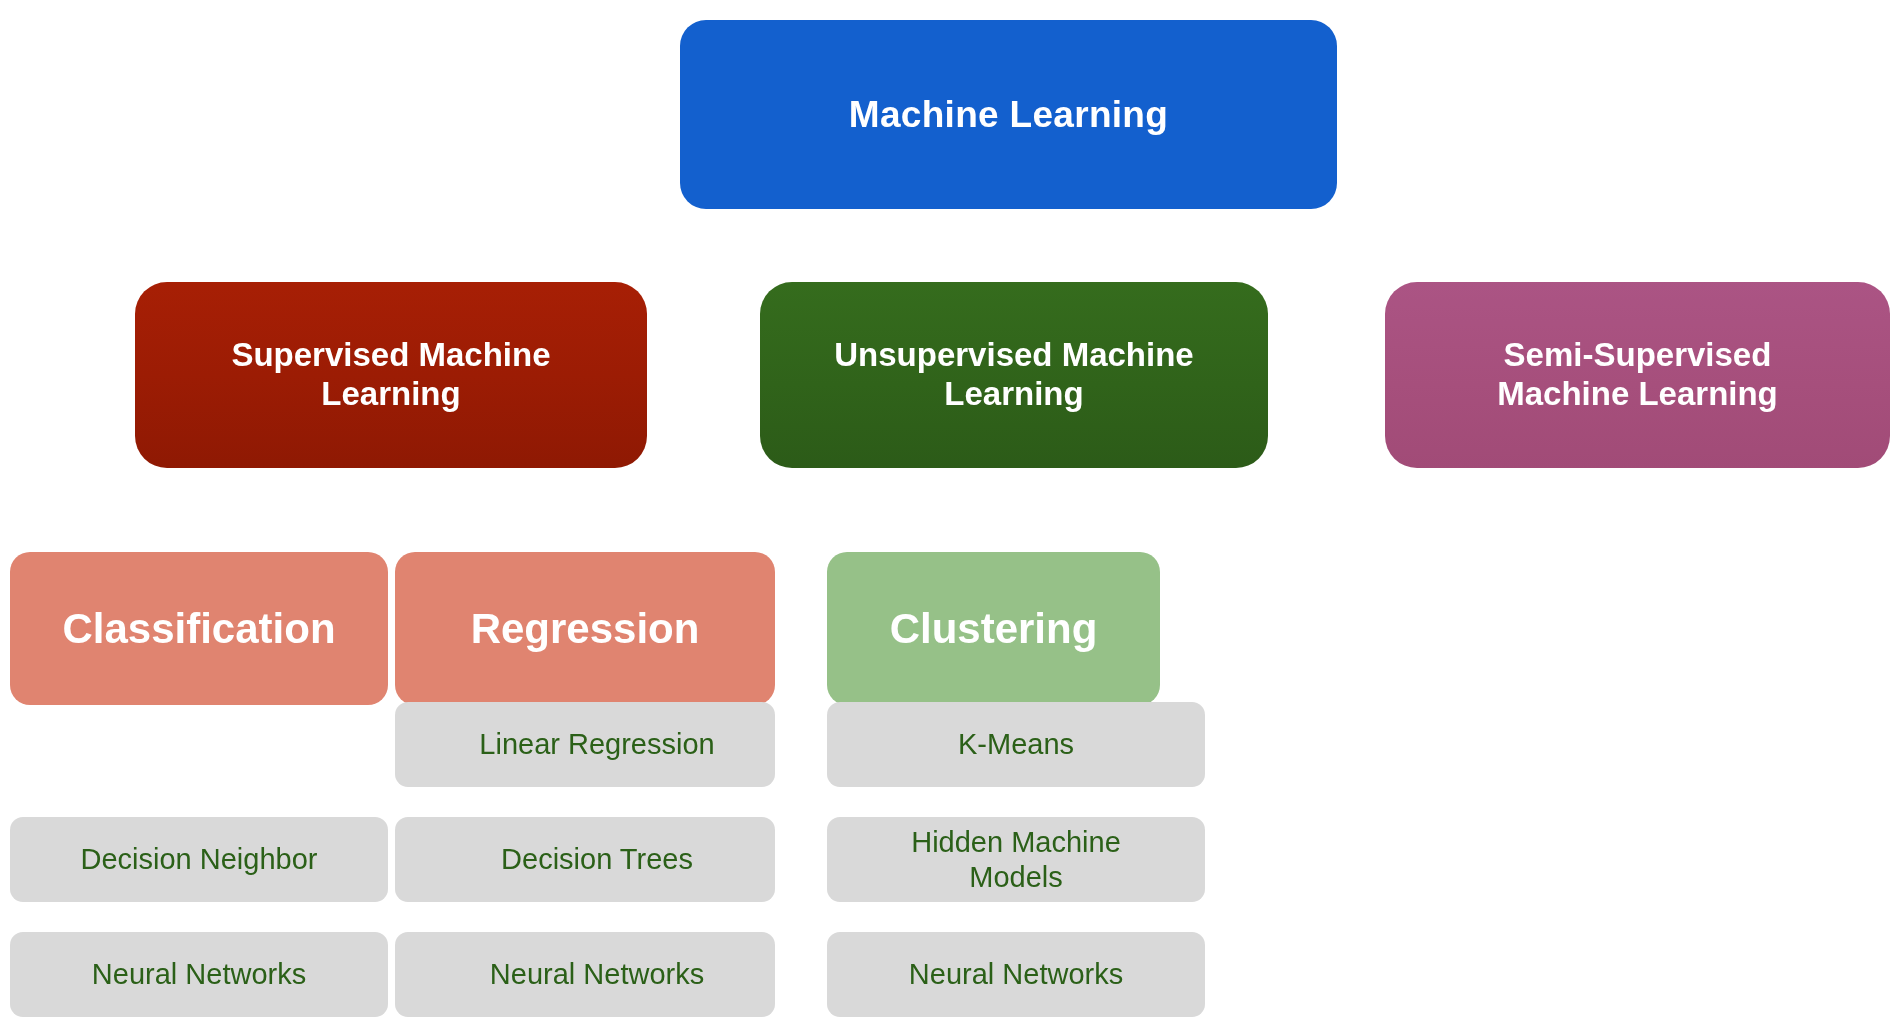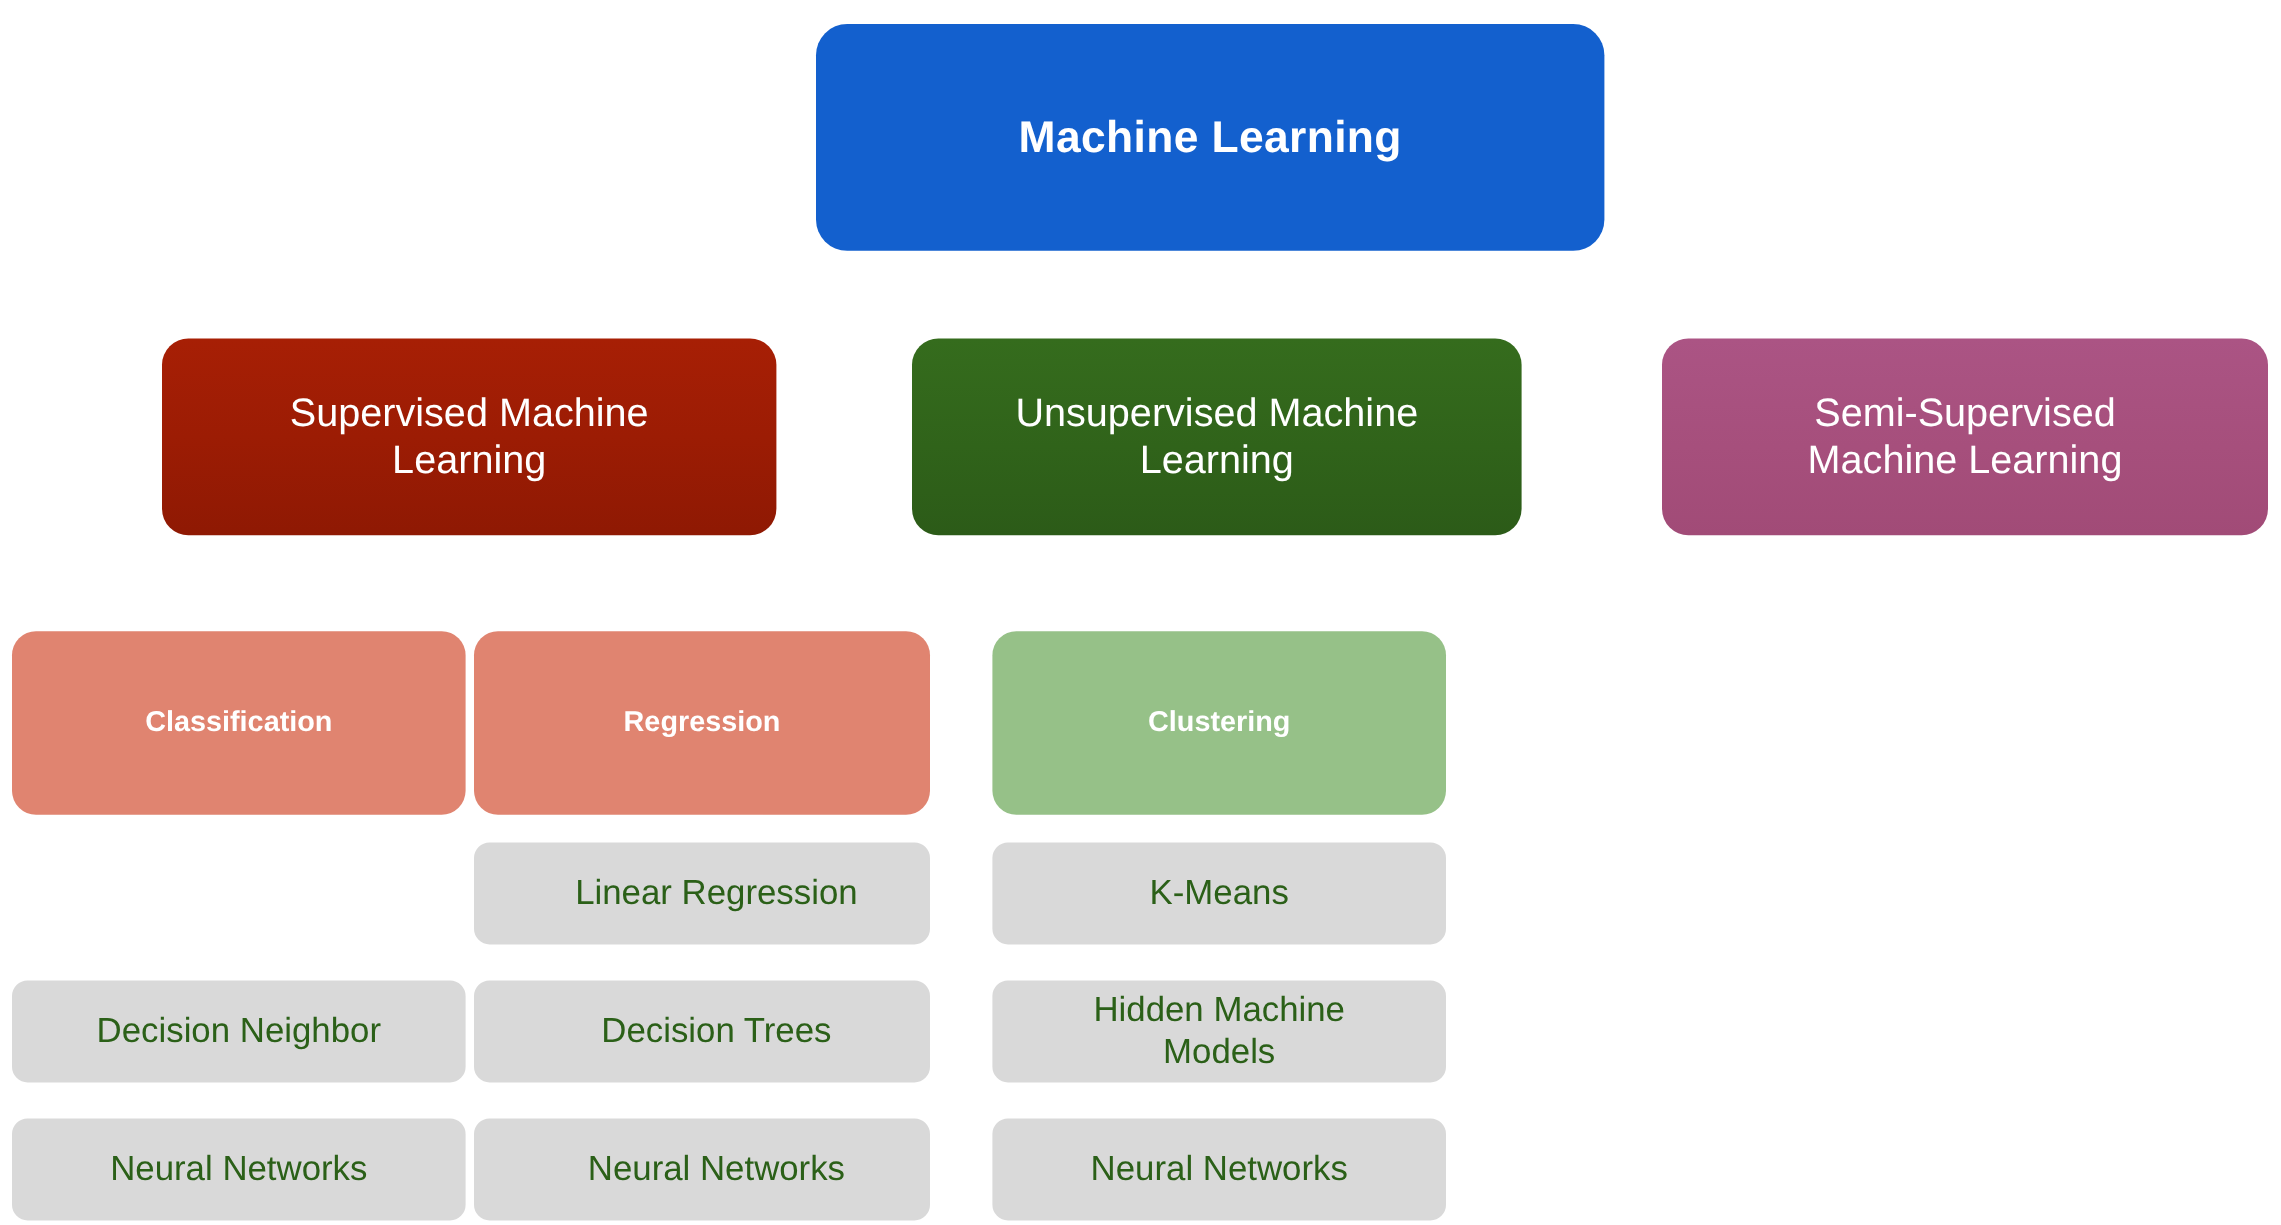--- a/index.html
+++ b/index.html
@@ -44,25 +44,25 @@
     background: #1360ce;
     color: #ffffff;
     font-size: 37px;
     font-weight: bold;
     letter-spacing: 0.3px;
   }
 
   
   .lv2 {
     top: 270px;
-    height: 164px;
-    border-radius: 22px;
+    height: 186px;
+    border-radius: 32px;
     color: #ffffff;
     font-size: 33px;
-    font-weight: normal;
+    font-weight: bold;
     padding: 0 18px;
   }
   .lv2-supervised {
     left: 135px;
     width: 512px;
     background: linear-gradient(180deg, #a71f05 0%, #9c1c04 50%, #8f1903 100%);
   }
   .lv2-unsupervised {
     left: 760px;
     width: 508px;
@@ -70,40 +70,40 @@
   }
   .lv2-semi {
     left: 1385px;
     width: 505px;
     background: #a8517e;
     background: linear-gradient(180deg, #ab5484 0%, #a64f7c 55%, #a14b77 100%);
   }
 
   
   .lv3 {
-    top: 514px;
+    top: 540px;
     height: 153px;
     border-radius: 20px;
     color: #ffffff;
-    font-size: 24px;
+    font-size: 42px;
     font-weight: bold;
   }
   .lv3-classification {
     left: 10px;
     width: 378px;
     background: #e08470;
   }
   .lv3-regression {
     left: 395px;
     width: 380px;
     background: #e08470;
   }
   .lv3-clustering {
     left: 827px;
-    width: 378px;
+    width: 333px;
     background: #96c188;
   }
 
   
   .leaf {
     height: 85px;
     border-radius: 13px;
     background: #d9d9d9;
     color: #2b6018;
     font-size: 29px;

